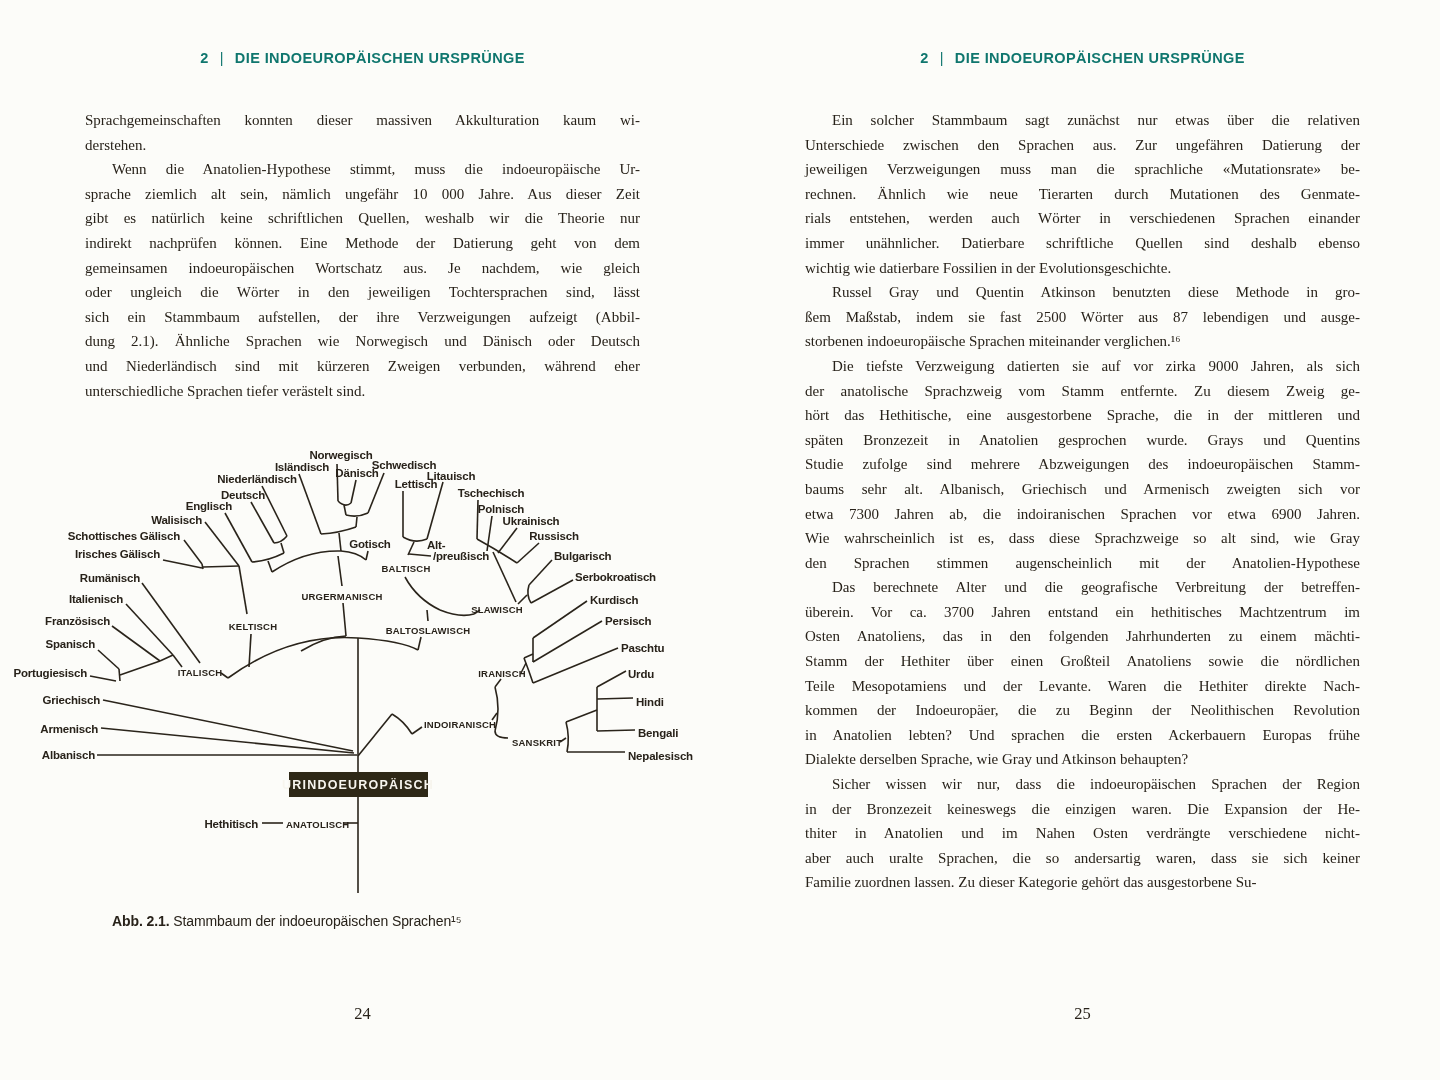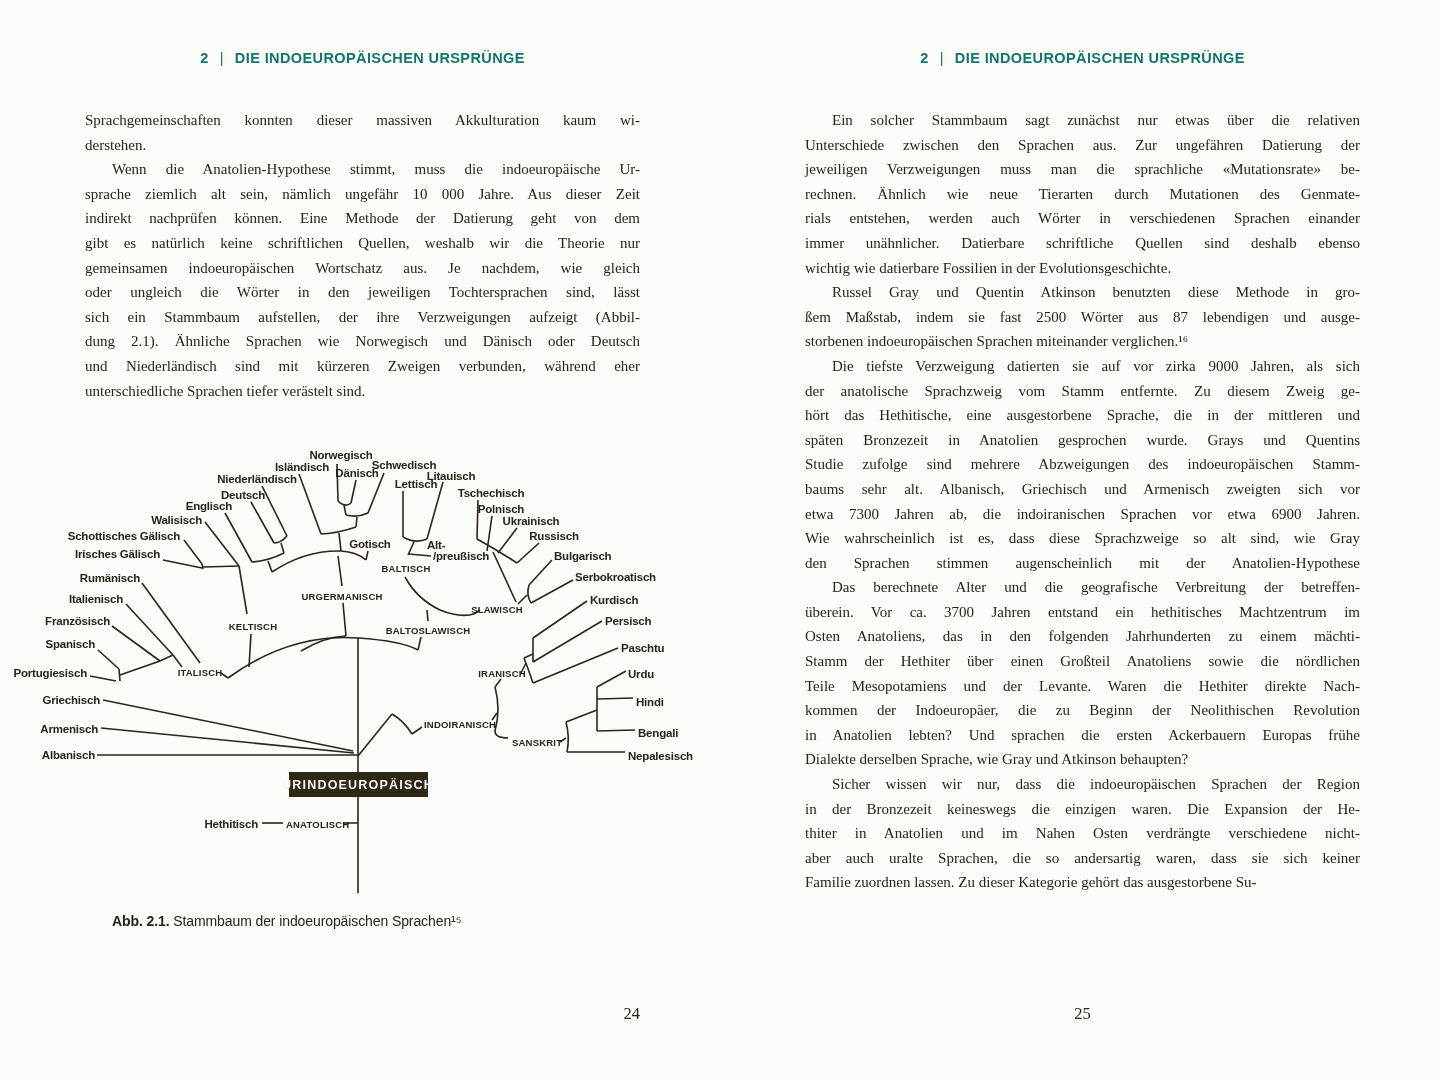--- a/index.html
+++ b/index.html
@@ -33,22 +33,22 @@
 
   <header class="col runhead" style="left:85px;">
     <span>2</span><span class="div">|</span><span>DIE INDOEUROPÄISCHEN URSPRÜNGE</span>
   </header>
 
   <div class="col bodytext" style="left:85px;">
       <div class="tline">Sprachgemeinschaften konnten dieser massiven Akkulturation kaum wi-</div>
       <div class="tline last">derstehen.</div>
       <div class="tline first">Wenn die Anatolien-Hypothese stimmt, muss die indoeuropäische Ur-</div>
       <div class="tline">sprache ziemlich alt sein, nämlich ungefähr 10 000 Jahre. Aus dieser Zeit</div>
+      <div class="tline">gibt es natürlich keine schriftlichen Quellen, weshalb wir die Theorie nur</div>
       <div class="tline">indirekt nachprüfen können. Eine Methode der Datierung geht von dem</div>
-      <div class="tline">gibt es natürlich keine schriftlichen Quellen, weshalb wir die Theorie nur</div>
       <div class="tline">gemeinsamen indoeuropäischen Wortschatz aus. Je nachdem, wie gleich</div>
       <div class="tline">oder ungleich die Wörter in den jeweiligen Tochtersprachen sind, lässt</div>
       <div class="tline">sich ein Stammbaum aufstellen, der ihre Verzweigungen aufzeigt (Abbil-</div>
       <div class="tline">dung 2.1). Ähnliche Sprachen wie Norwegisch und Dänisch oder Deutsch</div>
       <div class="tline">und Niederländisch sind mit kürzeren Zweigen verbunden, während eher</div>
       <div class="tline last">unterschiedliche Sprachen tiefer verästelt sind.</div>
     </div>
 
   <svg class="figure" width="720" height="480" viewBox="0 430 720 480" xmlns="http://www.w3.org/2000/svg">
 
@@ -213,37 +213,37 @@
       <rect x="289" y="772" width="139" height="25" fill="#2e2817"></rect>
       <text class="boxlabel" x="358" y="789" text-anchor="middle">URINDOEUROPÄISCH</text>
     </g>
   </svg>
 
   <div class="caption">
     <b>Abb. 2.1.</b>
     <span>Stammbaum der indoeuropäischen Sprachen¹⁵</span>
   </div>
 
-  <div class="col pagenum" style="left:85px;text-align:right;">24</div>
+  <div class="col pagenum" style="left:85px;">24</div>
 
   <header class="col runhead" style="left:805px;">
     <span>2</span><span class="div">|</span><span>DIE INDOEUROPÄISCHEN URSPRÜNGE</span>
   </header>
 
   <div class="col bodytext" style="left:805px;">
       <div class="tline first">Ein solcher Stammbaum sagt zunächst nur etwas über die relativen</div>
       <div class="tline">Unterschiede zwischen den Sprachen aus. Zur ungefähren Datierung der</div>
       <div class="tline">jeweiligen Verzweigungen muss man die sprachliche «Mutationsrate» be-</div>
       <div class="tline">rechnen. Ähnlich wie neue Tierarten durch Mutationen des Genmate-</div>
       <div class="tline">rials entstehen, werden auch Wörter in verschiedenen Sprachen einander</div>
       <div class="tline">immer unähnlicher. Datierbare schriftliche Quellen sind deshalb ebenso</div>
       <div class="tline last">wichtig wie datierbare Fossilien in der Evolutionsgeschichte.</div>
       <div class="tline first">Russel Gray und Quentin Atkinson benutzten diese Methode in gro-</div>
       <div class="tline">ßem Maßstab, indem sie fast 2500 Wörter aus 87 lebendigen und ausge-</div>
-      <div class="tline last">storbenen indoeuropäischen Sprachen miteinander verglichen.¹⁶</div>
+      <div class="tline last">storbenen indoeuropäische Sprachen miteinander verglichen.¹⁶</div>
       <div class="tline first">Die tiefste Verzweigung datierten sie auf vor zirka 9000 Jahren, als sich</div>
       <div class="tline">der anatolische Sprachzweig vom Stamm entfernte. Zu diesem Zweig ge-</div>
       <div class="tline">hört das Hethitische, eine ausgestorbene Sprache, die in der mittleren und</div>
       <div class="tline">späten Bronzezeit in Anatolien gesprochen wurde. Grays und Quentins</div>
       <div class="tline">Studie zufolge sind mehrere Abzweigungen des indoeuropäischen Stamm-</div>
       <div class="tline">baums sehr alt. Albanisch, Griechisch und Armenisch zweigten sich vor</div>
       <div class="tline">etwa 7300 Jahren ab, die indoiranischen Sprachen vor etwa 6900 Jahren.</div>
       <div class="tline">Wie wahrscheinlich ist es, dass diese Sprachzweige so alt sind, wie Gray</div>
       <div class="tline">den Sprachen stimmen augenscheinlich mit der Anatolien-Hypothese</div>
       <div class="tline first">Das berechnete Alter und die geografische Verbreitung der betreffen-</div>

